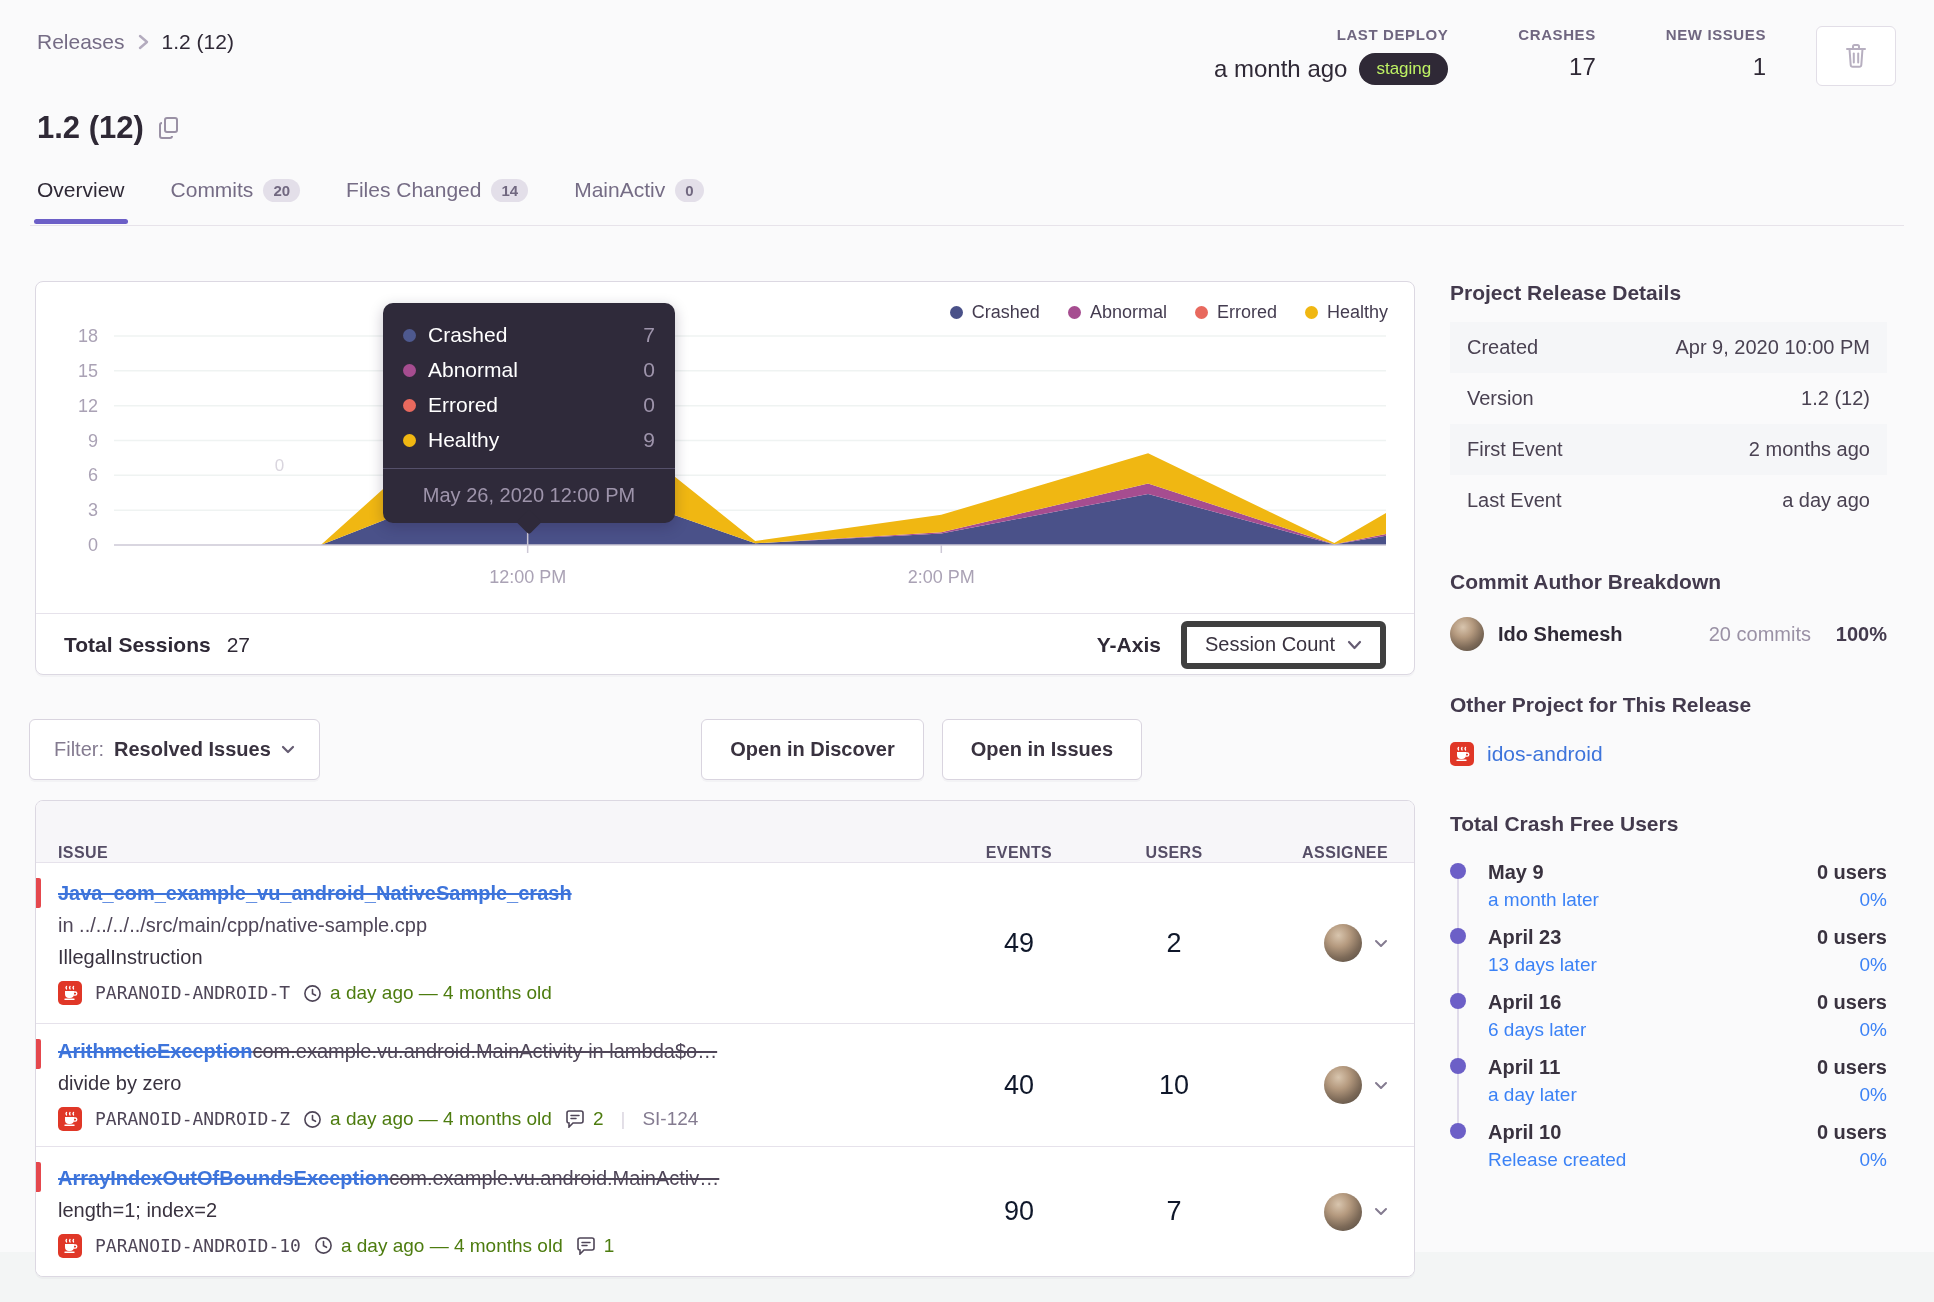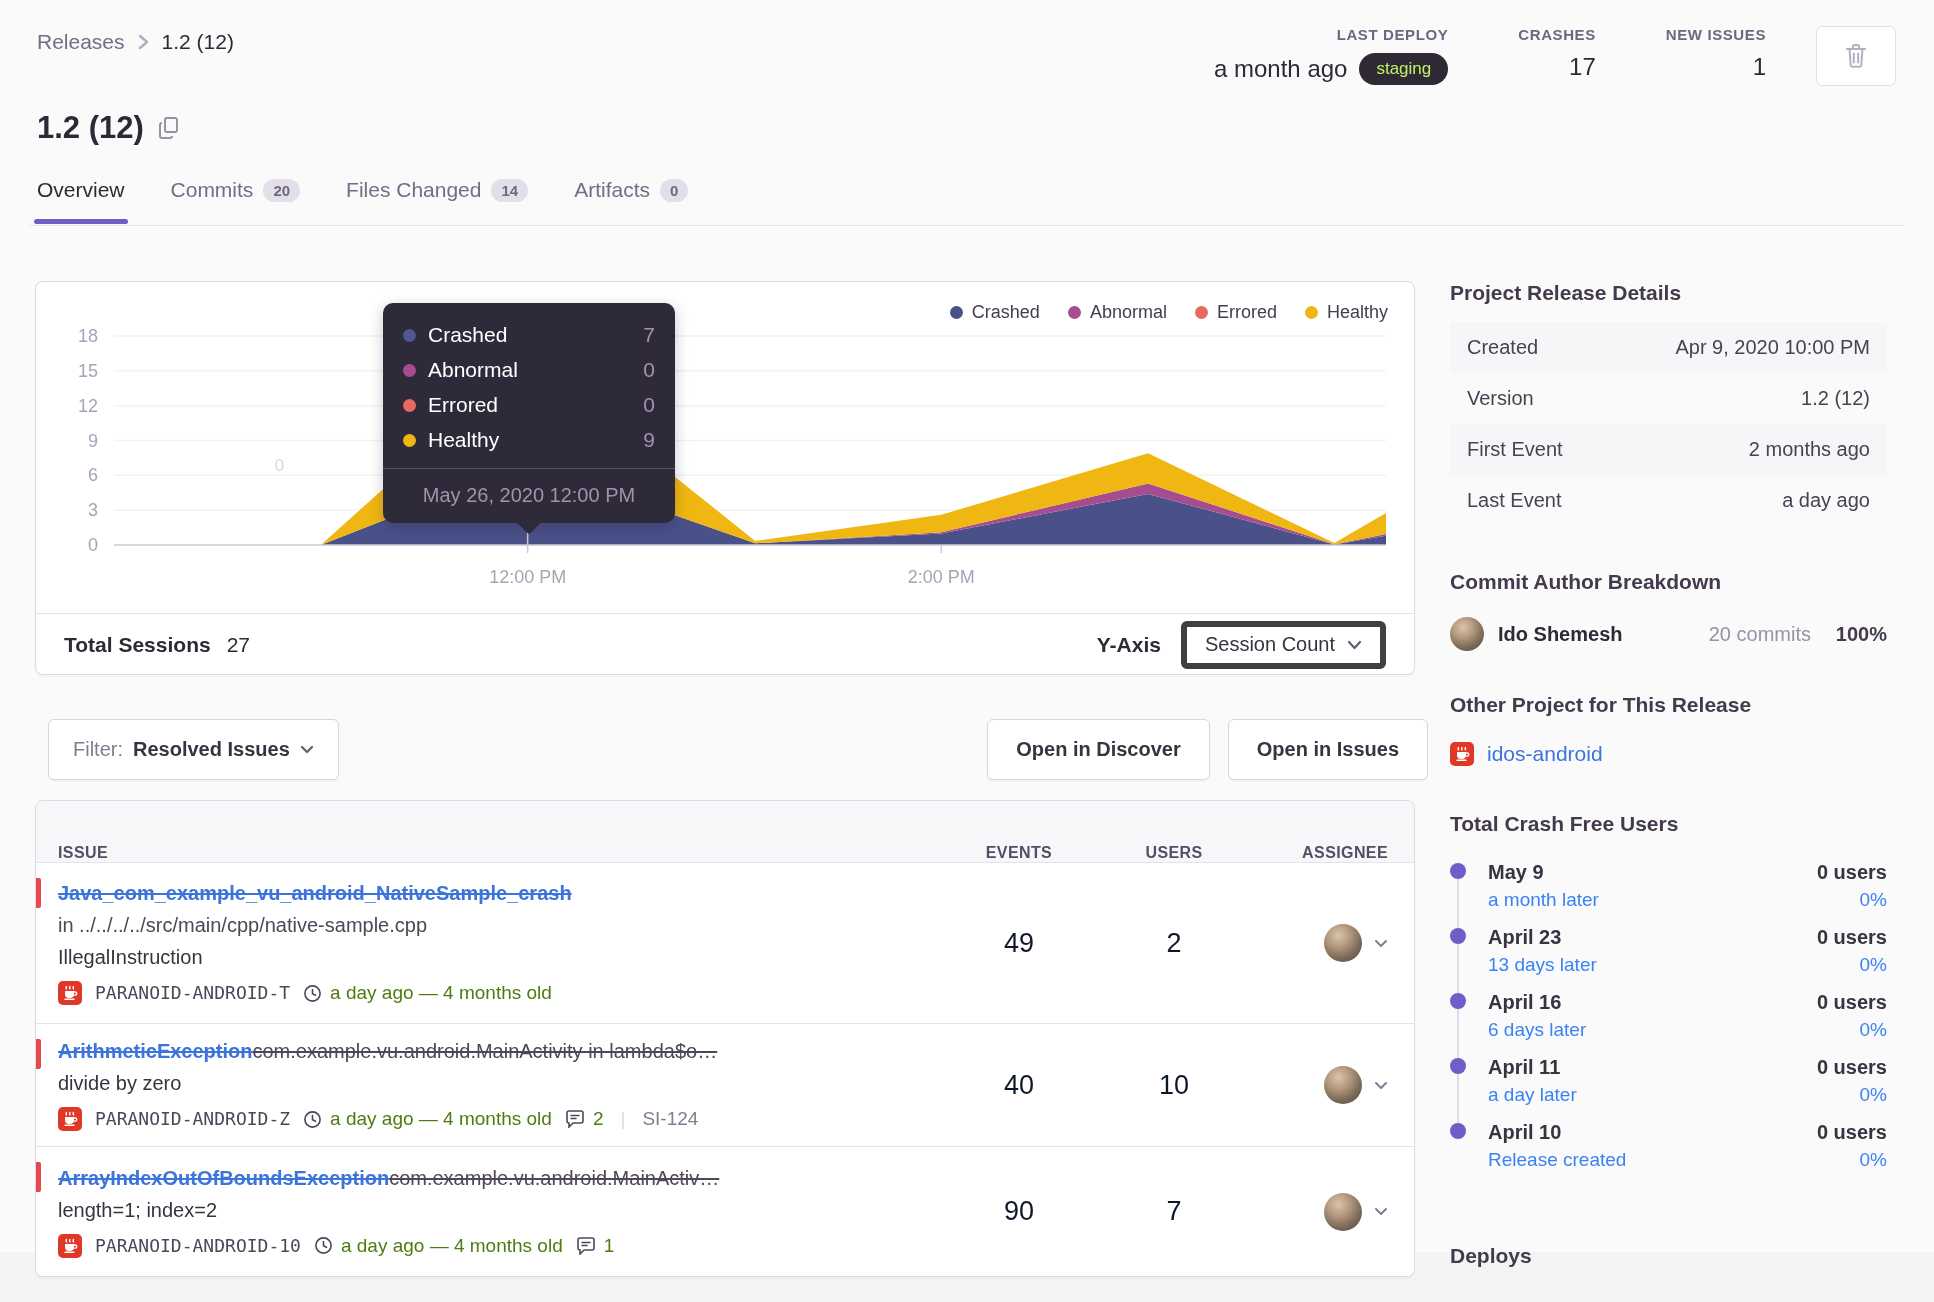--- a/index.html
+++ b/index.html
@@ -58,21 +58,21 @@
 
   .chart-footer { height:62px; border-top:1px solid #E6E2EB; display:flex; align-items:center; padding:0 28px; }
   .total-sessions { display:flex; align-items:center; gap:16px; font-size:21px; color:#2F2936; }
   .total-label { font-weight:bold; }
   .chart-footer-right { margin-left:auto; display:flex; align-items:center; gap:20px; }
   .yaxis-label { font-size:21px; font-weight:bold; color:#2F2936; }
   .select-btn { height:48px; background:#FFFFFF; border:6px solid #404040; border-radius:6px; display:flex;
     align-items:center; gap:12px; padding:0 18px; font-size:20px; color:#39323F; }
 
   
-  .filter-row { position:absolute; left:48px; top:719px; width:1380px; height:61px; display:flex; align-items:center; }
+  .filter-row { position:absolute; left:29px; top:719px; width:1113px; height:61px; display:flex; align-items:center; }
   .filter-btn { height:61px; background:#FFFFFF; border:1px solid #D9D4DF; border-radius:6px; display:flex;
     align-items:center; gap:10px; padding:0 24px; font-size:20px; box-shadow:0 2px 0 rgba(40,30,60,0.03); }
   .filter-prefix { color:#847B90; }
   .filter-value { color:#39323F; font-weight:600; }
   .filter-row-right { margin-left:auto; display:flex; gap:18px; }
   .action-btn { height:61px; background:#FFFFFF; border:1px solid #D9D4DF; border-radius:6px; display:flex;
     align-items:center; padding:0 28px; font-size:20px; font-weight:600; color:#39323F; box-shadow:0 2px 0 rgba(40,30,60,0.03); }
 
   
   .issues-card { position:absolute; left:35px; top:800px; width:1380px; overflow:hidden; }
@@ -192,21 +192,21 @@
   </div>
   <div class="tab">
     <span>Commits</span>
     <span class="tab-badge">20</span>
   </div>
   <div class="tab">
     <span>Files Changed</span>
     <span class="tab-badge">14</span>
   </div>
   <div class="tab">
-    <span>Artifacts</span>
+    <span>MainActiv</span>
     <span class="tab-badge">0</span>
   </div>
 </div>
 <div class="tabs-border"></div>
 
 <div class="card chart-card">
   <div class="chart-area">
     <svg id="chart-svg" width="1378" height="331" viewBox="0 0 1378 331" font-family="Liberation Sans, DejaVu Sans, sans-serif">
         <text x="62" y="269" text-anchor="end" fill="#AAA2B5" font-size="18">0</text>
         <line x1="78" y1="228.16666666666666" x2="1350" y2="228.16666666666666" stroke="#EFF3F2" stroke-width="1.5"></line>
@@ -586,14 +586,13 @@
           <span>0 users</span>
         </div>
         <div class="tl-bottom">
           <span>Release created</span>
           <span>0%</span>
         </div>
       </div>
     </div>
   </div>
 
-  <div class="side-heading deploys-heading">Deploys</div>
 </div>
 
 </body></html>

